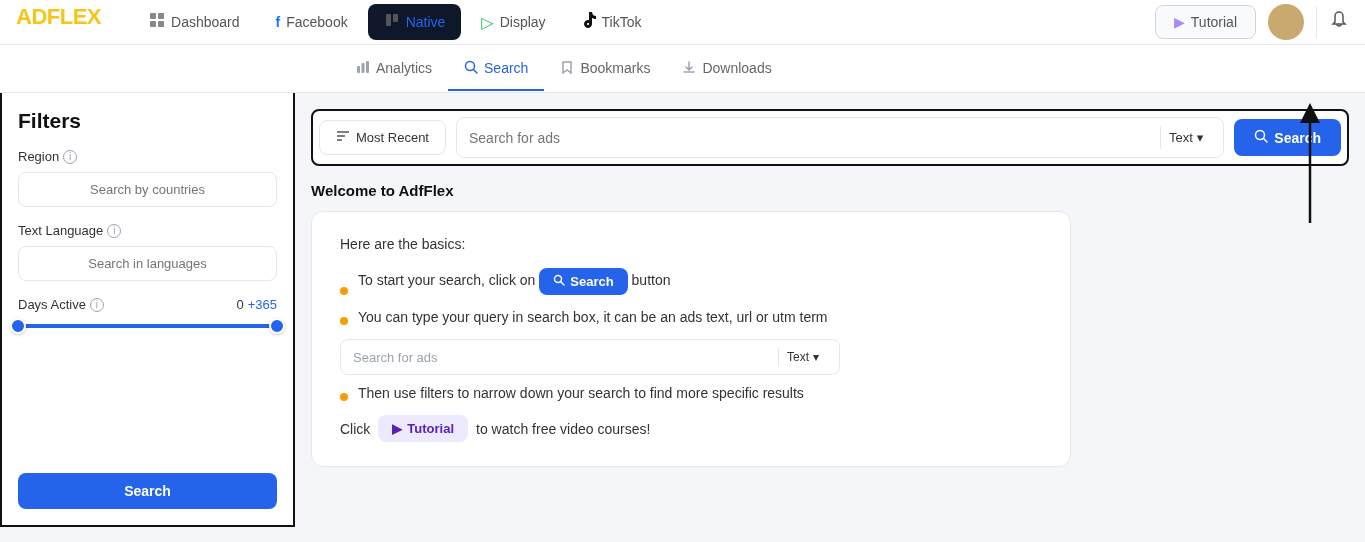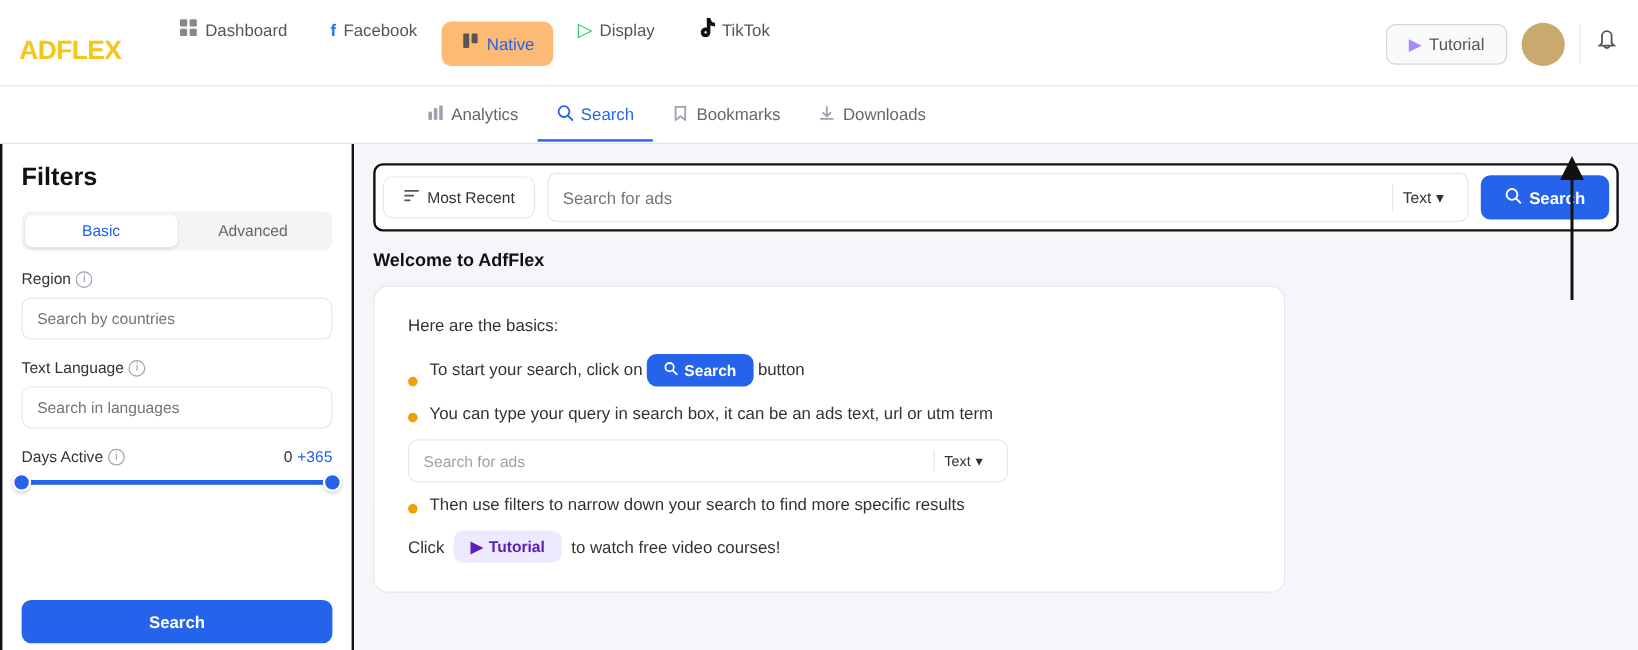--- a/index.html
+++ b/index.html
@@ -1,32 +1,32 @@
 <!DOCTYPE html>
 <html><head>
   <meta charset="utf-8">
   <style>
     * { box-sizing: border-box; margin: 0; padding: 0; }
     body { font-family: -apple-system, BlinkMacSystemFont, 'Segoe UI', sans-serif; background: #f5f6fa; font-size: 14px; color: #333; }
 
     
     .top-nav {
-      display: flex; align-items: flex-end; background: #fff;
-      border-bottom: 1px solid #e5e7eb; padding: 16px 16px; height: 72px;
+      display: flex; align-items: flex-start; background: #fff;
+      border-bottom: 1px solid #e5e7eb; padding: 4px 16px; height: 45px;
       position: relative; z-index: 10;
     }
     .logo { font-weight: 800; font-size: 22px; color: #111; margin-right: 32px; letter-spacing: -0.5px; }
     .logo span { color: #f5c518; }
     .nav-tabs { display: flex; align-items: center; gap: 4px; flex: 1; }
     .nav-tab {
       display: flex; align-items: center; gap: 6px; padding: 8px 16px;
       border-radius: 8px; cursor: pointer; font-size: 14px; font-weight: 500;
       color: #555; border: none; background: transparent;
     }
-    .nav-tab.active { background: #fdba74; color: #2563eb; margin-top: 23px; }
+    .nav-tab.active { background: #0f172a; color: #2563eb; }
     .nav-tab .tab-icon { font-size: 16px; }
     .nav-right { display: flex; align-items: center; gap: 12px; margin-left: auto; }
     .tutorial-btn {
       display: flex; align-items: center; gap: 6px; padding: 8px 18px;
       border: 1.5px solid #d1d5db; border-radius: 8px; background: #f9fafb;
       cursor: pointer; font-size: 14px; color: #555; font-weight: 500;
     }
     .avatar { width: 36px; height: 36px; border-radius: 50%; background: #c9a96e; display: flex; align-items: center; justify-content: center; font-size: 18px; cursor: pointer; overflow: hidden; }
     .divider-v { width: 1px; height: 32px; background: #e5e7eb; }
     .bell-icon { font-size: 20px; cursor: pointer; color: #555; }
@@ -69,20 +69,21 @@
     .filter-tab.active { background: #fff; color: #2563eb; box-shadow: 0 1px 3px rgba(0,0,0,0.1); }
 
     
     .filter-section { display: flex; flex-direction: column; gap: 8px; }
     .filter-label { font-size: 13px; font-weight: 500; color: #333; display: flex; align-items: center; gap: 4px; }
     .info-icon { width: 14px; height: 14px; border-radius: 50%; border: 1px solid #9ca3af; display: inline-flex; align-items: center; justify-content: center; font-size: 10px; color: #9ca3af; }
     .filter-input {
       width: 100%; padding: 9px 12px; border: 1.5px solid #e5e7eb;
       border-radius: 8px; font-size: 13px; color: #666; outline: none;
       background: #fff;
+      text-align: center;
     }
 
     
     .sidebar-footer { display: flex; gap: 8px; margin-top: auto; padding-top: 8px; }
     .btn-reset {
       flex: 1; padding: 10px; border: 1.5px solid #d1d5db; border-radius: 8px;
       background: #fff; cursor: pointer; font-size: 14px; font-weight: 500; color: #333;
     }
     .btn-search-main {
       flex: 2; padding: 10px; border: none; border-radius: 8px;
@@ -265,24 +266,20 @@
   </div>
 </div>
 
 <div class="main-layout">
 
   <aside class="sidebar">
     <div class="sidebar-header">
       <span class="sidebar-title">Filters</span>
     </div>
 
-    <div class="filter-tabs">
-      <button class="filter-tab active">Basic</button>
-      <button class="filter-tab">Advanced</button>
-    </div>
 
     <div class="filter-section">
       <div class="filter-label">
         <span>Region</span>
         <span class="info-icon">i</span>
       </div>
       <input class="filter-input" type="text" placeholder="Search by countries" style="">
     </div>
 
     <div class="filter-section">

